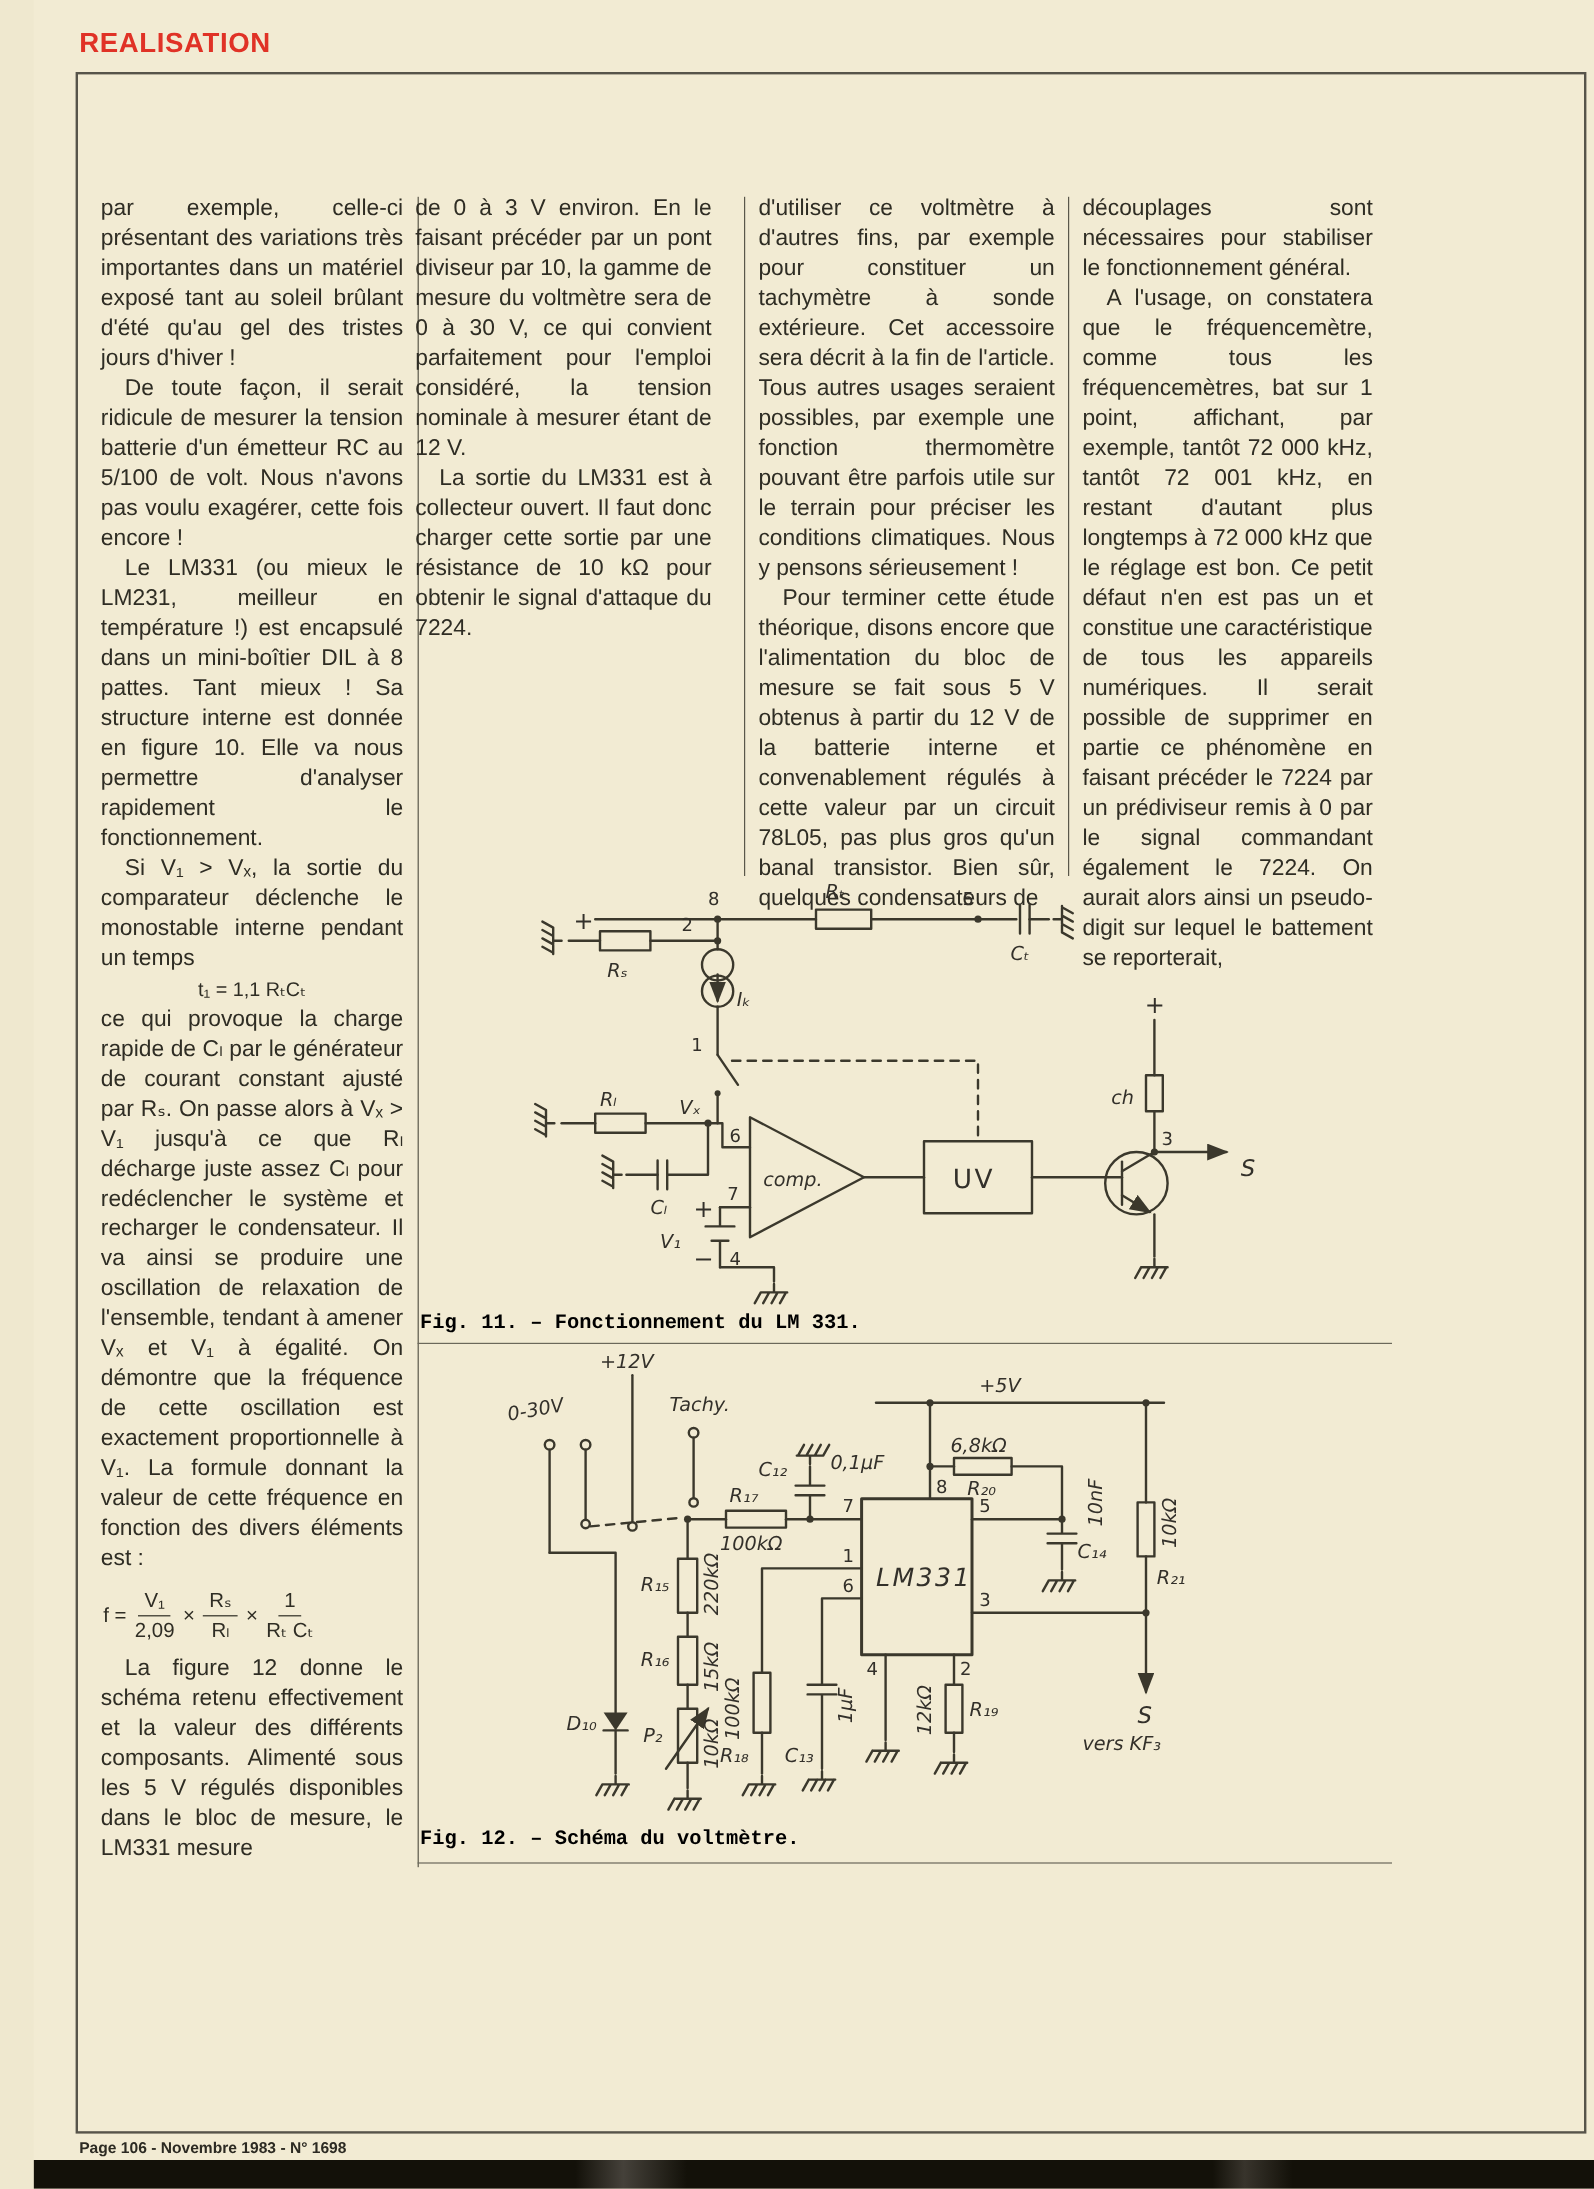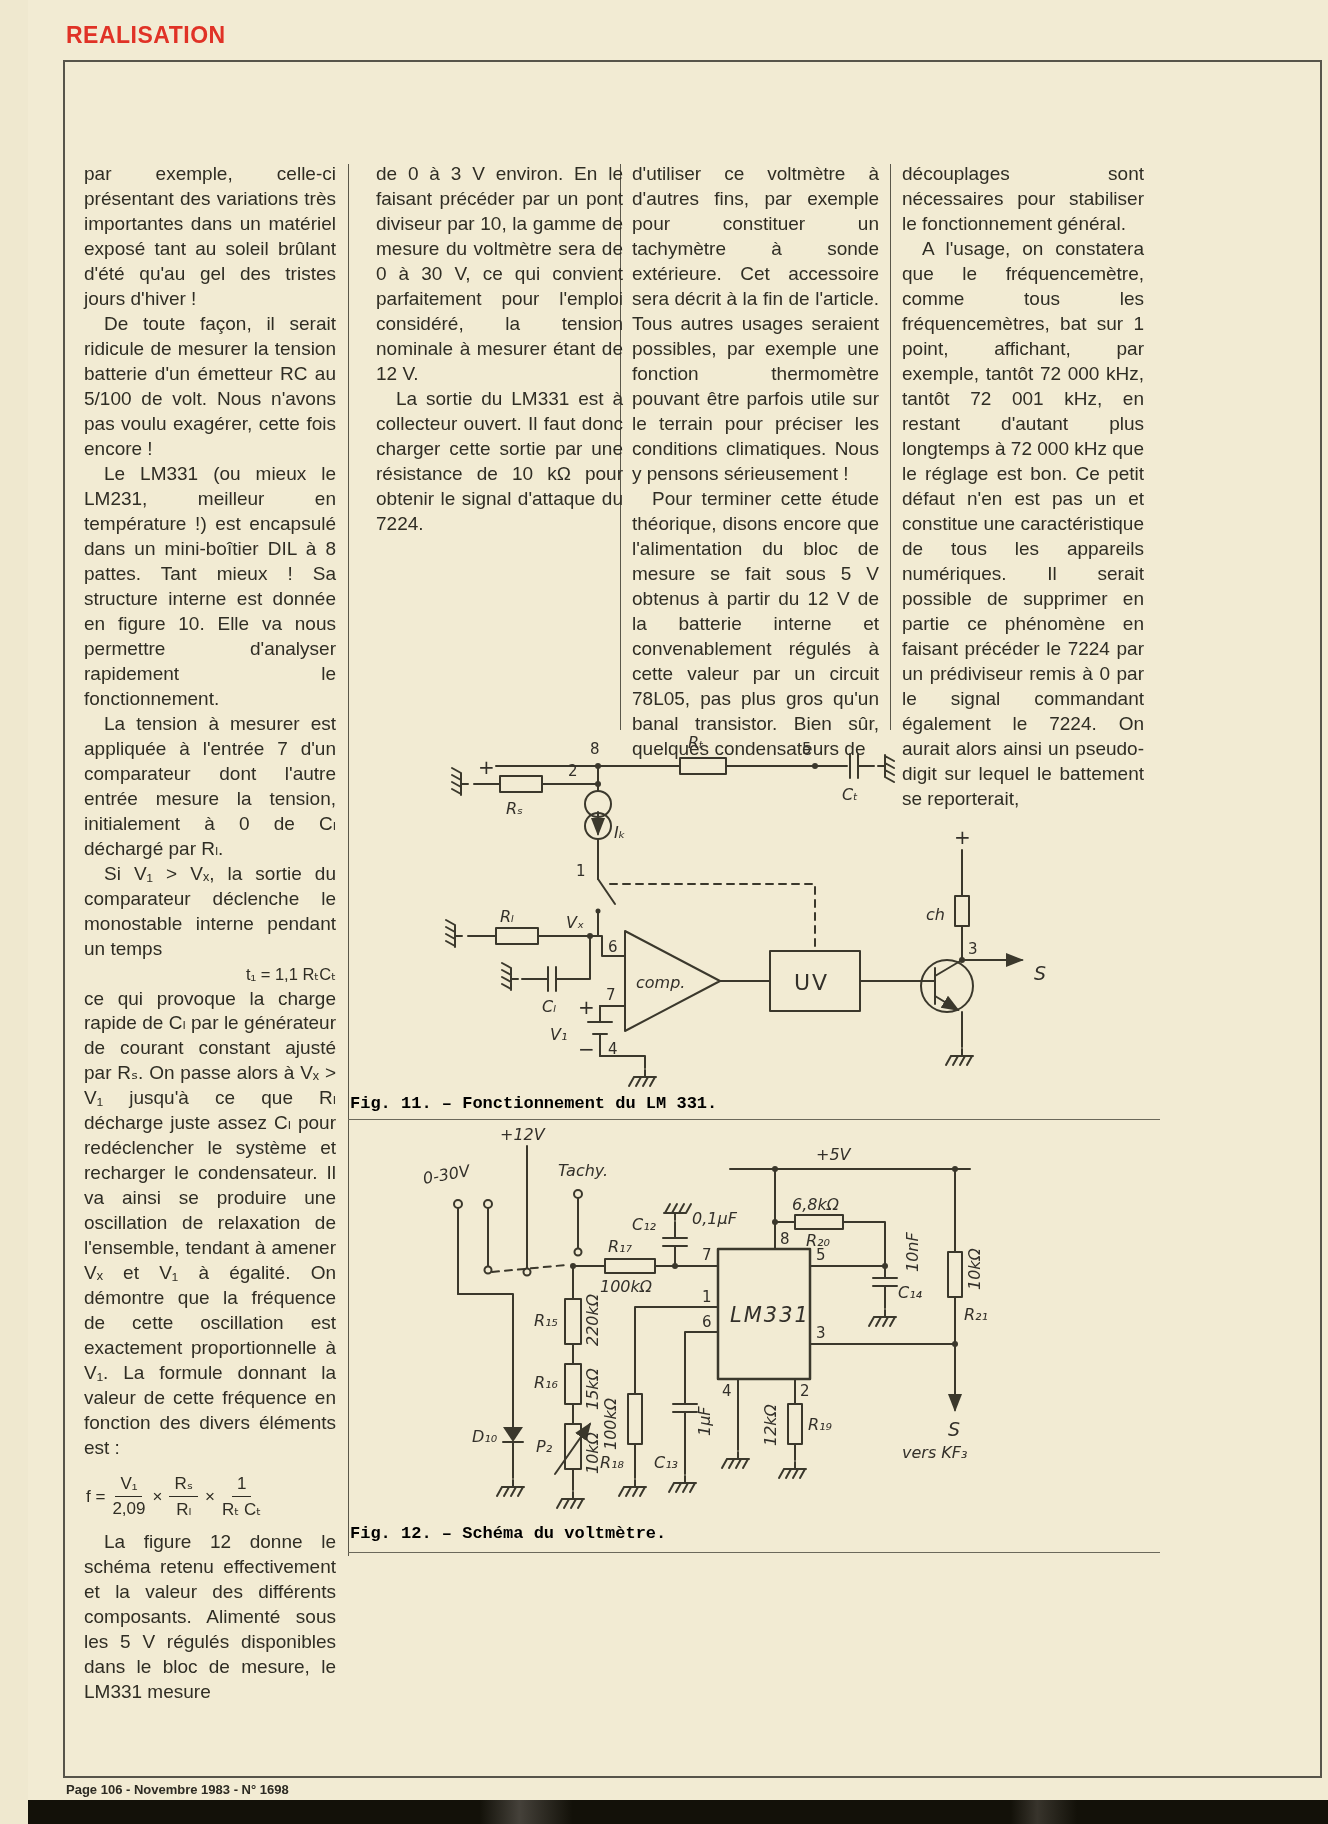--- a/index.html
+++ b/index.html
@@ -4,24 +4,24 @@
 <style>
   html,body{margin:0;padding:0;}
   body{width:1328px;height:1824px;background:#efe8cf;font-family:"Liberation Sans","DejaVu Sans",sans-serif;color:#2f2d24;}
   .page{position:absolute;top:0;left:0;width:1328px;height:1824px;background:#f2ebd3;overflow:hidden;margin-left:28px;}
   .header-title{position:absolute;left:38px;top:22px;font-size:23px;font-weight:bold;color:#e03226;letter-spacing:.5px;}
   .frame{position:absolute;left:35px;top:60px;width:1255px;height:1714px;border:2px solid #57544a;}
   .col{position:absolute;top:162px;}
   .col p{font-size:19px;line-height:1.315;text-align:justify;text-indent:20px;margin:0;}
   .col p.noind{text-indent:0;}
   #col1{left:56px;width:252px;}
-  #col2{left:348px;width:247px;}
+  #col2{left:318px;width:247px;}
   #col3{left:604px;width:247px;}
   #col4{left:874px;width:242px;}
-  .eqline{font-size:16.5px;text-align:right;margin:3px 0;}
+  .eqline{font-size:16.5px;text-align:center;margin:3px 0;}
   .formula{display:flex;align-items:center;gap:7px;font-size:17px;margin:12px 0 10px 2px;}
   .frac{display:inline-flex;flex-direction:column;align-items:center;}
   .frac .num{padding:0 5px 2px;border-bottom:1.6px solid #2f2d24;}
   .frac .den{padding-top:2px;}
   .vline{position:absolute;width:1px;background:#5a574a;}
   #vl1{left:320px;top:164px;height:1392px;}
   #vl2{left:592px;top:164px;height:566px;}
   #vl3{left:862px;top:164px;height:566px;}
   .hrule{position:absolute;height:1px;background:#6b685a;}
   #hr1{left:320px;top:1119px;width:812px;}
@@ -62,21 +62,20 @@
   <div class="vline" id="vl1"></div>
   <div class="vline" id="vl2"></div>
   <div class="vline" id="vl3"></div>
   <div class="hrule" id="hr1"></div>
   <div class="hrule" id="hr2"></div>
 
   <div class="col" id="col1">
     <p class="noind">par exemple, celle-ci présentant des variations très importantes dans un matériel exposé tant au soleil brûlant d'été qu'au gel des tristes jours d'hiver !</p>
     <p>De toute façon, il serait ridicule de mesurer la tension batterie d'un émetteur RC au 5/100 de volt. Nous n'avons pas voulu exagérer, cette fois encore !</p>
     <p>Le LM331 (ou mieux le LM231, meilleur en température !) est encapsulé dans un mini-boîtier DIL à 8 pattes. Tant mieux ! Sa structure interne est donnée en figure 10. Elle va nous permettre d'analyser rapidement le fonctionnement.</p>
-    <p>La tension à mesurer est appliquée à l'entrée 7 d'un comparateur dont l'autre entrée mesure la tension, initialement à 0 de Cₗ déchargé par Rₗ.</p>
     <p>Si V₁ &gt; Vₓ, la sortie du comparateur déclenche le monostable interne pendant un temps</p>
     <div class="eqline">t₁ = 1,1 RₜCₜ</div>
     <p class="noind">ce qui provoque la charge rapide de Cₗ par le générateur de courant constant ajusté par Rₛ. On passe alors à Vₓ &gt; V₁ jusqu'à ce que Rₗ décharge juste assez Cₗ pour redéclencher le système et recharger le condensateur. Il va ainsi se produire une oscillation de relaxation de l'ensemble, tendant à amener Vₓ et V₁ à égalité. On démontre que la fréquence de cette oscillation est exactement proportionnelle à V₁. La formule donnant la valeur de cette fréquence en fonction des divers éléments est :</p>
     <div class="formula">
       <span>f =</span>
       <span class="frac">
           <span class="num">V₁</span>
           <span class="den">2,09</span>
         </span>
       <span>×</span>

